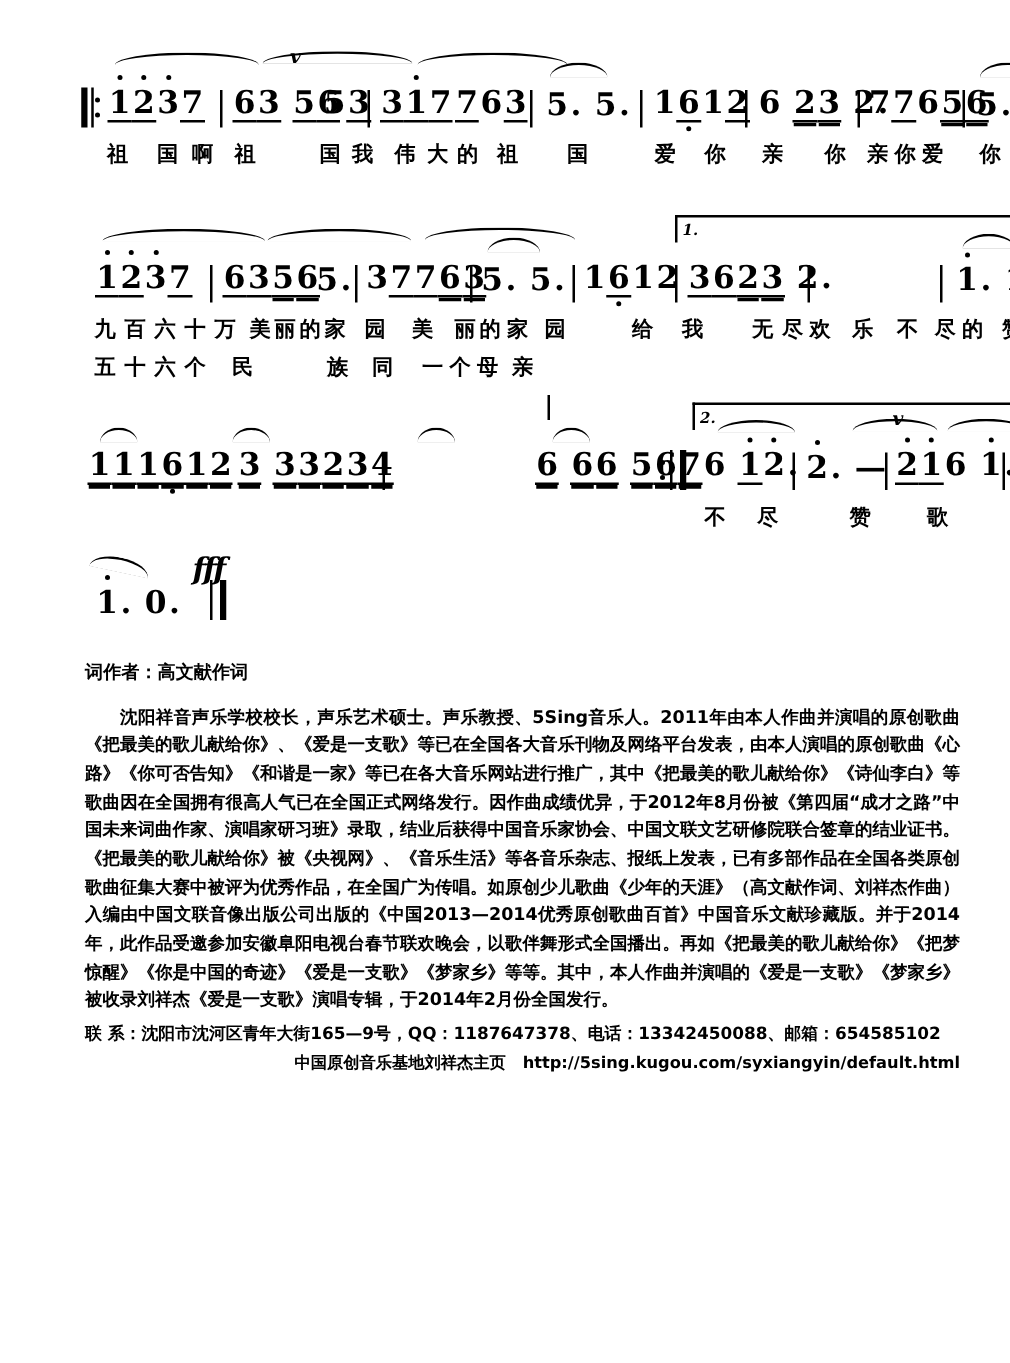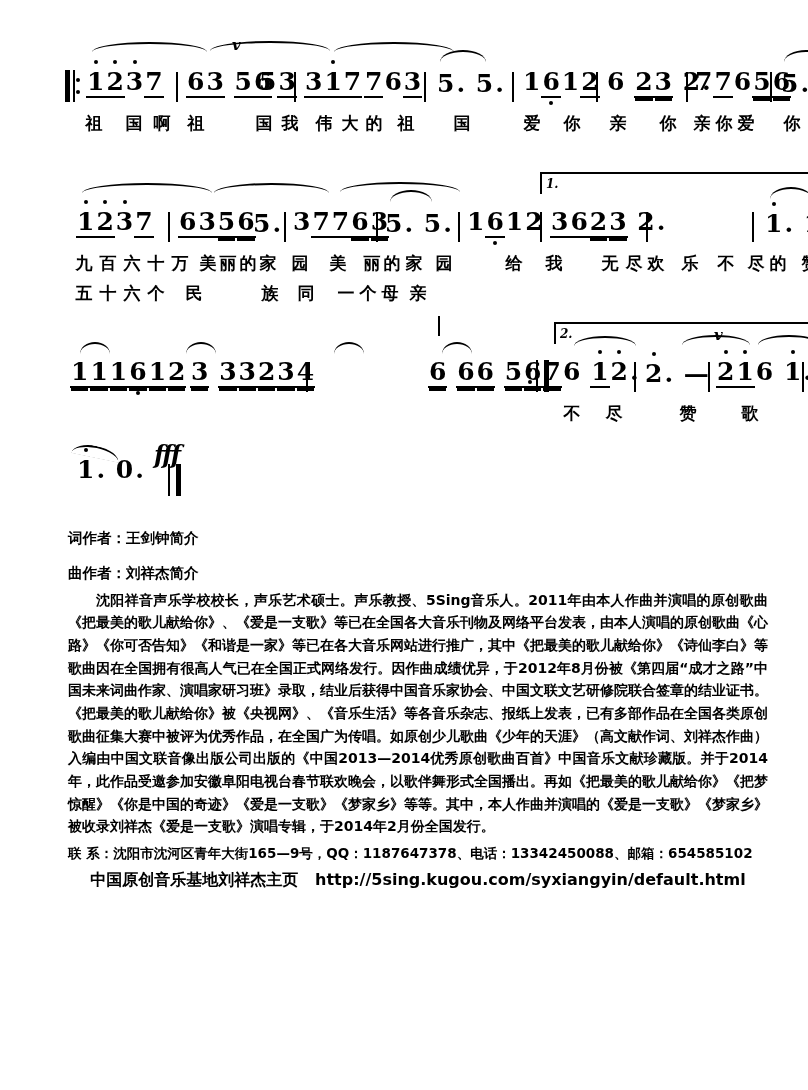--- a/index.html
+++ b/index.html
@@ -224,24 +224,24 @@
   .contact {
     margin-top: 5px;
   }
   .contact p {
     font-size: 13.5px;
     line-height: 1.62;
     font-weight: 700;
     text-align: left;
   }
   .links p {
-    font-size: 16px;
+    font-size: 13px;
     line-height: 1.7;
     font-weight: 700;
-    text-align: center;
+    text-align: right;
   }
 </style>
 </head>
 <body>
 
 <div class="page">
 
   <div class="score">
 
     <div class="system sys1">
@@ -488,38 +488,37 @@
         <span class="w" style="left:552px;">尽</span>
         <span class="w" style="left:626px;">赞</span>
         <span class="w" style="left:688px;">歌</span>
       </div>
     </div>
 
     <div class="system sys4">
       <div class="noterow">
         <div class="slur" style="left:10px; top:6px; width:48px; transform:rotate(12deg);"></div>
         <div class="dyn" style="left:92px; top:0px;">fff</div>
-        <span class="ng" style="left:14px; bottom:14px;text-align:right;">
+        <span class="ng" style="left:14px; bottom:2px;text-align:right;">
           <span class="d up">1</span><span class="d">.</span>&nbsp;<span class="d">0</span><span class="d">.</span>
         </span>
         <div class="bar-final" style="left:106px; bottom:2px;">
           <i class="thin"></i><i class="gap"></i><i class="thick"></i>
         </div>
       </div>
     </div>
 
   </div>
 
   <div class="bio">
 
-    <h3>词作者：王剑钟简介</h3>
+    <h3>词作者：高文献作词</h3>
 
     <div class="spacer"></div>
 
-    <h3>曲作者：刘祥杰简介</h3>
     <p class="indent">沈阳祥音声乐学校校长，声乐艺术硕士。声乐教授、5Sing音乐人。2011年由本人作曲并演唱的原创歌曲《把最美的歌儿献给你》、《爱是一支歌》等已在全国各大音乐刊物及网络平台发表，由本人演唱的原创歌曲《心路》《你可否告知》《和谐是一家》等已在各大音乐网站进行推广，其中《把最美的歌儿献给你》《诗仙李白》等歌曲因在全国拥有很高人气已在全国正式网络发行。因作曲成绩优异，于2012年8月份被《第四届“成才之路”中国未来词曲作家、演唱家研习班》录取，结业后获得中国音乐家协会、中国文联文艺研修院联合签章的结业证书。《把最美的歌儿献给你》被《央视网》、《音乐生活》等各音乐杂志、报纸上发表，已有多部作品在全国各类原创歌曲征集大赛中被评为优秀作品，在全国广为传唱。如原创少儿歌曲《少年的天涯》（高文献作词、刘祥杰作曲）入编由中国文联音像出版公司出版的《中国2013—2014优秀原创歌曲百首》中国音乐文献珍藏版。并于2014年，此作品受邀参加安徽阜阳电视台春节联欢晚会，以歌伴舞形式全国播出。再如《把最美的歌儿献给你》《把梦惊醒》《你是中国的奇迹》《爱是一支歌》《梦家乡》等等。其中，本人作曲并演唱的《爱是一支歌》《梦家乡》被收录刘祥杰《爱是一支歌》演唱专辑，于2014年2月份全国发行。</p>
 
     <div class="contact">
       <p>联 系：沈阳市沈河区青年大街165—9号，QQ：1187647378、电话：13342450088、邮箱：654585102</p>
     </div>
 
     <div class="links">
       <p>
         <span>中国原创音乐基地刘祥杰主页</span>
         &nbsp;&nbsp;<span>http://5sing.kugou.com/syxiangyin/default.html</span>

